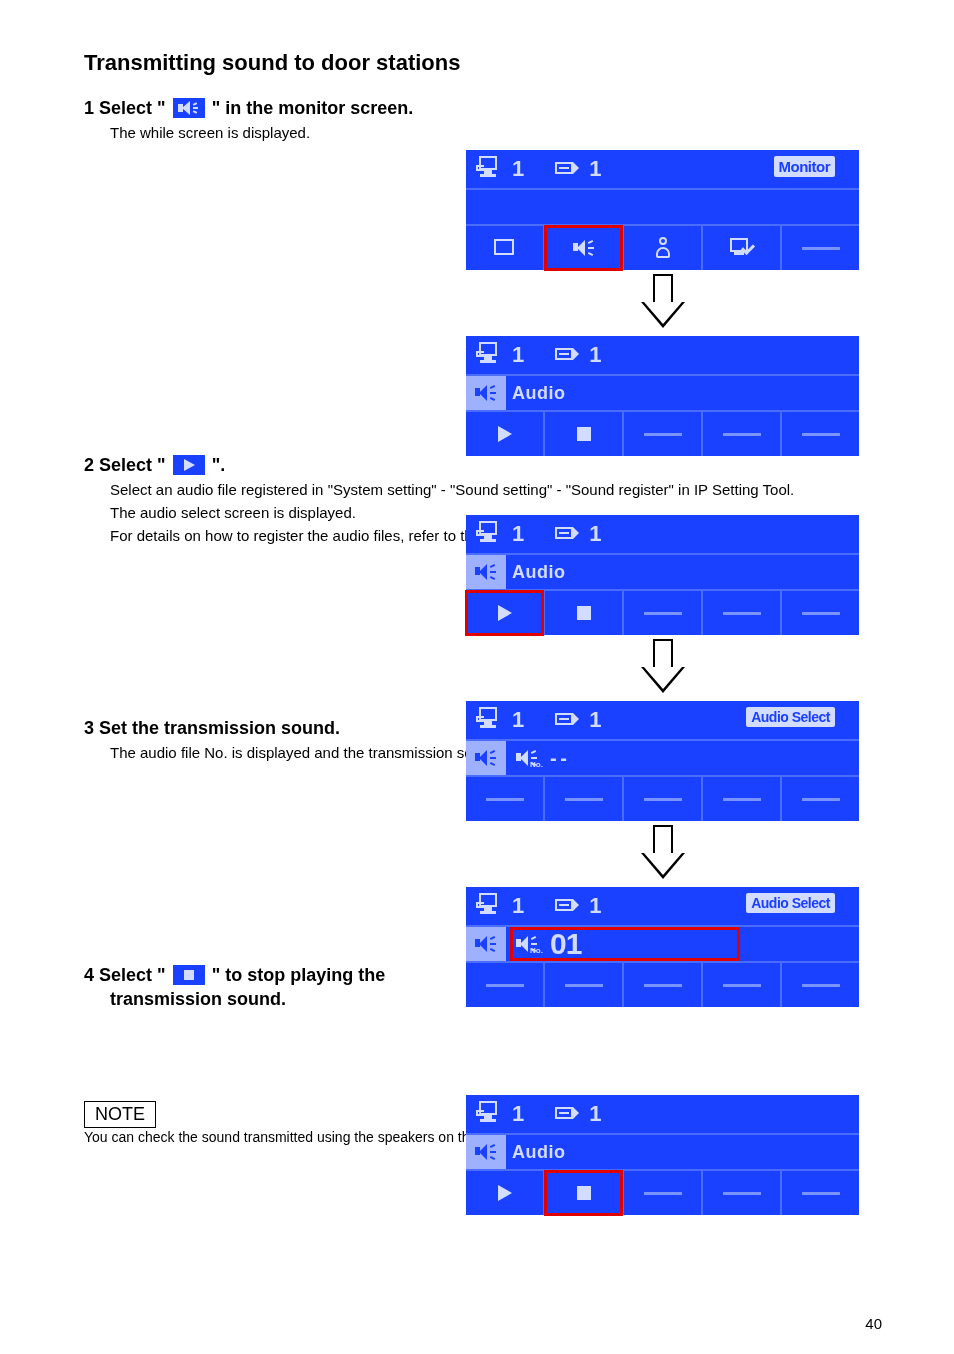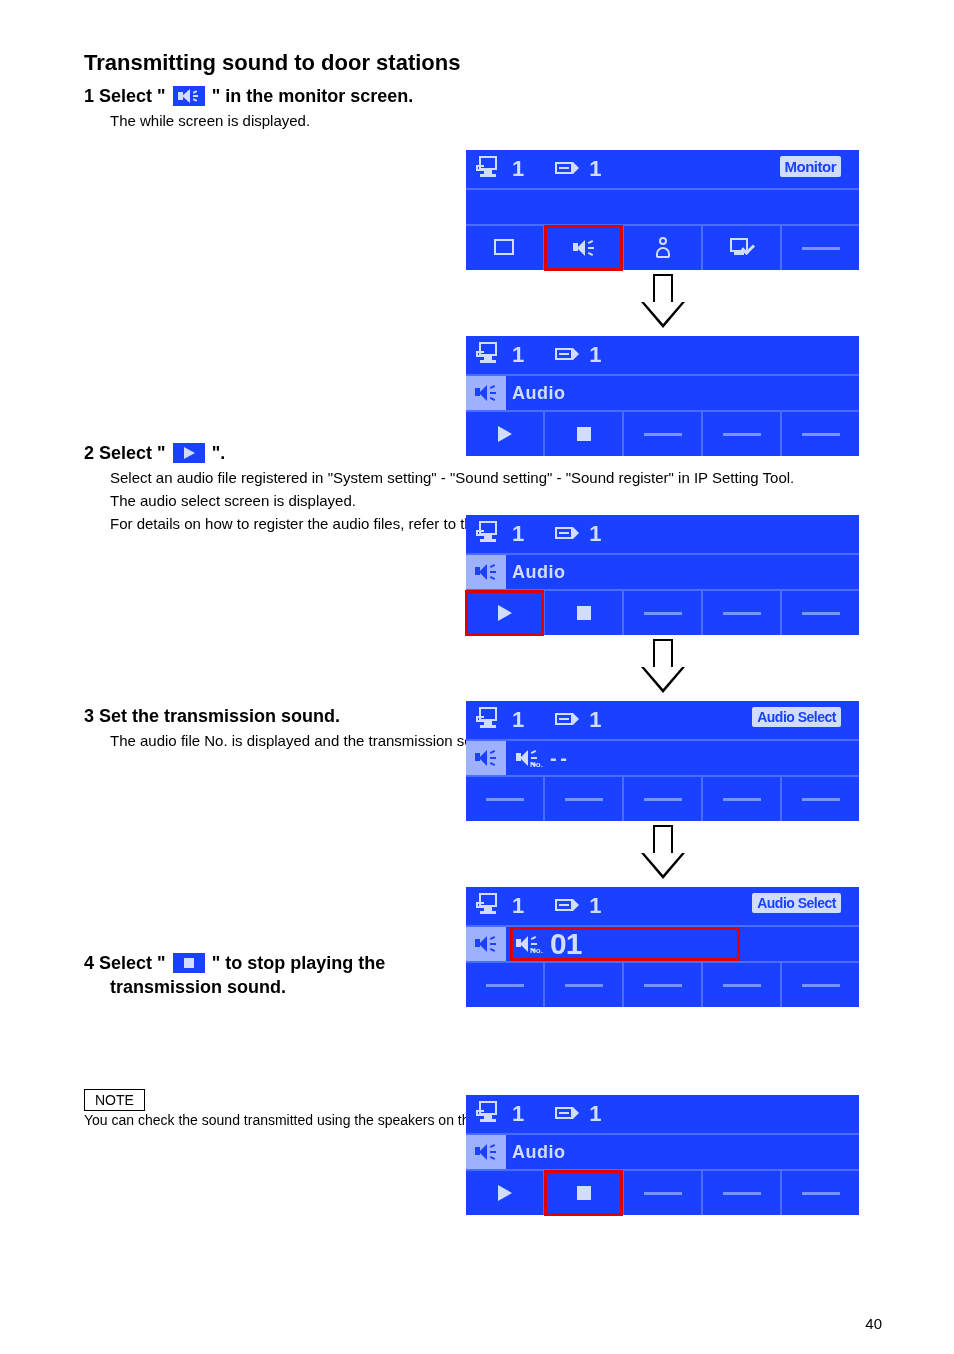--- a/index.html
+++ b/index.html
@@ -6,21 +6,21 @@
   html, body { margin:0; padding:0; }
   body {
     width: 954px;
     height: 1354px;
     background: #ffffff;
     font-family: Arial, "Helvetica Neue", sans-serif;
     color: #000;
     position: relative;
   }
   .page { padding: 50px 66px 40px 84px; }
-  .section-title { font-size: 22px; font-weight: bold; margin-bottom: 8px; }
+  .section-title { font-size: 22px; font-weight: bold; margin-bottom: 20px; }
   .step { margin-bottom: 8px; }
   .step-h { font-size: 18px; font-weight: bold; line-height: 24px; }
   .step-body { font-size: 15px; line-height: 20px; margin-top: 3px; margin-left: 26px; }
   .inline-icon {
     display:inline-block; width:32px; height:20px; background:#1a41ff;
     vertical-align: -4px; position:relative; margin:0 2px;
   }
   
   .spk-body { position:absolute; left:5px; top:6px; width:5px; height:8px; background:#d2dcff; }
   .spk-tri  { position:absolute; left:9px; top:3px; width:0; height:0;
@@ -41,21 +41,21 @@
   .lcd {
     width: 393px; background:#1a41ff; position:relative;
     color:#d2dcff;
   }
   .lcd-row { height:40px; border-bottom:2px solid #4a6cff; display:flex; align-items:center; position:relative;}
   .lcd-row:last-child { border-bottom:0; }
   .lcd-row.thin { height:36px; }
   .status { padding-left:10px; display:flex; align-items:center; gap:6px; }
   .num-txt { font-size:22px; font-weight:bold; font-family: Arial Narrow, Arial; letter-spacing:-1px; }
   .mode-box {
-    position:absolute; right:18px; top:6px; background:#d2dcff; color:#1a41ff;
+    position:absolute; right:24px; top:6px; background:#d2dcff; color:#1a41ff;
     font-size:14px; font-weight:bold; padding:2px 5px; border-radius:2px;
     font-family: Arial Narrow, Arial; letter-spacing:-0.5px;
   }
   .mode-box.big { font-size:15px; }
 
   .fkeys { display:flex; height:44px; }
   .fkey { flex:1; border-right:2px solid #4a6cff; display:flex; align-items:center; justify-content:center; position:relative;}
   .fkey:last-child { border-right:0; }
   .red-abs { position:absolute; border:3px solid #e00000; pointer-events:none; }
 
@@ -111,21 +111,21 @@
   .spk-no .no { position:absolute; left:16px; top:14px; font-size:8px; font-weight:bold; color:#d2dcff; }
 
   .arrow-down { width:44px; height:56px; margin: 4px auto 6px auto; position:relative; }
   .arrow-down .shaft { position:absolute; left:12px; top:0; width:20px; height:30px; border:2px solid #000; background:#fff; border-bottom:0; }
   .arrow-down .head  { position:absolute; left:0; top:28px; width:0; height:0;
     border-left:22px solid transparent; border-right:22px solid transparent; border-top:26px solid #000; }
   .arrow-down .head2 { position:absolute; left:3px; top:28px; width:0; height:0;
     border-left:19px solid transparent; border-right:19px solid transparent; border-top:22px solid #fff; }
 
   .note-block { margin-top: 90px; }
-  .note-tag { border:1px solid #000; display:inline-block; padding:2px 10px; font-size:14px; margin-bottom:0; }
+  .note-tag { border:1px solid #000; display:inline-block; padding:2px 10px; font-size:18px; margin-bottom:0; }
   .note-body { font-size:14px; line-height:19px; }
 
   .pagenum { position:absolute; right:72px; bottom:22px; font-size:15px; }
 </style>
 </head>
 <body>
 
 <div class="page">
 
   <div class="section-title">Transmitting sound to door stations</div>

